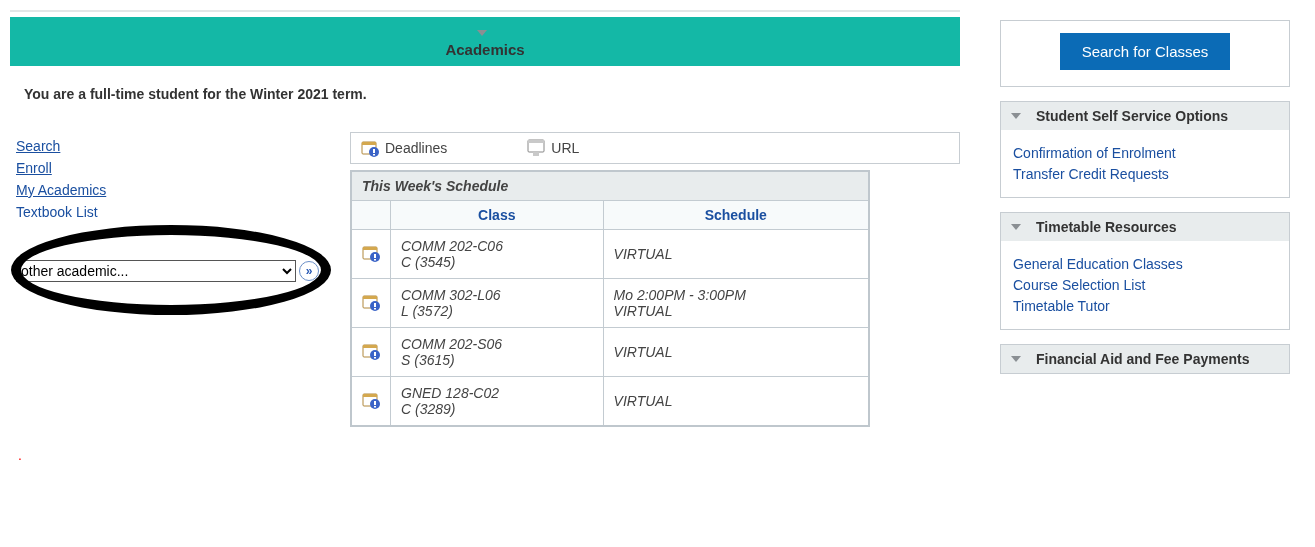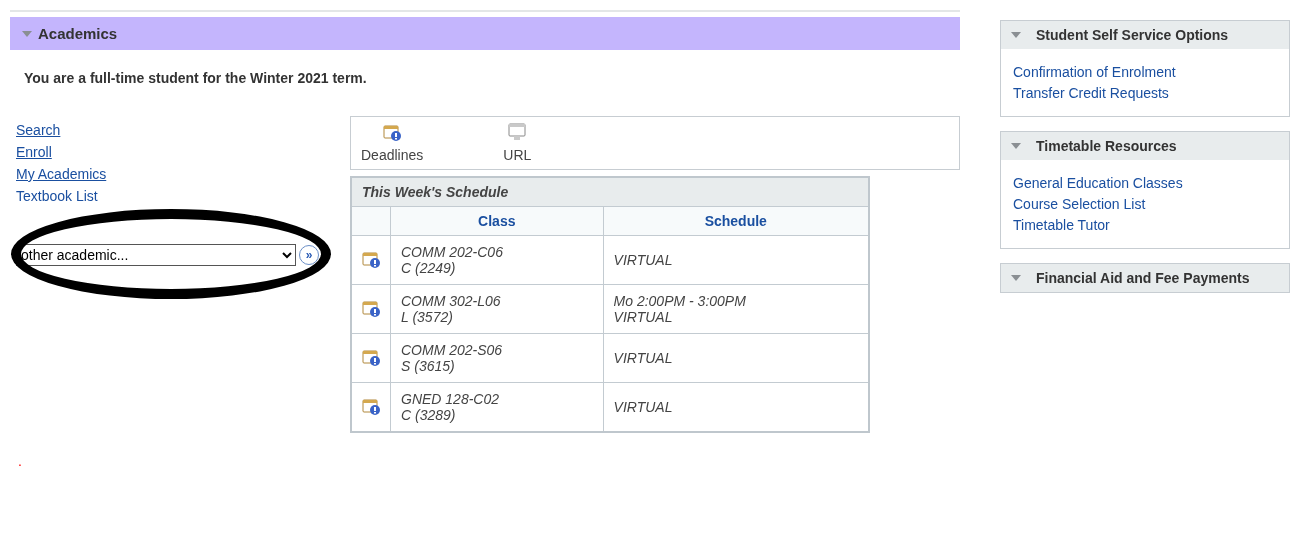--- a/index.html
+++ b/index.html
@@ -25,25 +25,26 @@
     padding-top: 20px;
   }
 
   .section-hr {
     height: 2px;
     background: #e3e6e7;
     margin: 10px 0 5px 0;
   }
 
   .section-header {
-    background: #c4b5fd;
+    background: #14b8a6;
     padding: 8px 12px;
     margin-bottom: 20px;
     display: flex;
     align-items: center;
+    flex-direction: column;
   }
   .section-header .twisty {
     margin-right: 6px;
     color: #888;
   }
   .section-header .title {
     font-weight: bold;
     color: #333;
     font-size: 15px;
   }
@@ -115,21 +116,21 @@
   .legend-bar {
     border: 1px solid #c7cdd2;
     background: #fff;
     padding: 6px 10px;
     margin-bottom: 6px;
     display: flex;
     gap: 80px;
     align-items: center;
     color: #444;
   }
-  .legend-item { display: flex; align-items: center; gap: 6px; flex-direction: column; }
+  .legend-item { display: flex; align-items: center; gap: 6px; }
 
   .sched-table {
     width: 520px;
     border: 2px solid #bfc7cd;
     border-collapse: collapse;
   }
   .sched-table .tbl-title td {
     background: #e8eced;
     font-weight: bold;
     padding: 6px 10px;
@@ -276,21 +277,21 @@
           <tr>
             <td class="icon-cell"><span class="cal-icon">
               <svg width="18" height="18" viewBox="0 0 18 18">
                       <rect x="1" y="3" width="14" height="12" rx="1" fill="#fff" stroke="#b0873a" stroke-width="1"></rect>
                       <rect x="1" y="3" width="14" height="3" fill="#d4a84e"></rect>
                       <circle cx="13" cy="13" r="5" fill="#3a63c7"></circle>
                       <rect x="12" y="10" width="2" height="4" fill="#fff"></rect>
                       <rect x="12" y="15" width="2" height="1.5" fill="#fff"></rect>
                     </svg>
             </span></td>
-            <td><span>COMM 202-C06</span><br><span>C (2249)</span></td>
+            <td><span>COMM 202-C06</span><br><span>C (3545)</span></td>
             <td>VIRTUAL</td>
           </tr>
           <tr>
             <td class="icon-cell"><span class="cal-icon">
               <svg width="18" height="18" viewBox="0 0 18 18">
                       <rect x="1" y="3" width="14" height="12" rx="1" fill="#fff" stroke="#b0873a" stroke-width="1"></rect>
                       <rect x="1" y="3" width="14" height="3" fill="#d4a84e"></rect>
                       <circle cx="13" cy="13" r="5" fill="#3a63c7"></circle>
                       <rect x="12" y="10" width="2" height="4" fill="#fff"></rect>
                       <rect x="12" y="15" width="2" height="1.5" fill="#fff"></rect>
@@ -327,20 +328,23 @@
             <td>VIRTUAL</td>
           </tr>
         </tbody>
           </table>
       </div>
     </div>
     <div class="red-dot">.</div>
   </div>
 
   <div class="right-col">
+    <div class="panel">
+      <button class="btn-primary">Search for Classes</button>
+    </div>
 
     <div class="panel">
       <div class="panel-header">
         <span class="twisty">
           <svg width="10" height="10" viewBox="0 0 10 10">
               <polygon points="0,2 10,2 5,8" fill="#8a8f93"></polygon>
             </svg>
         </span>
         <span>Student Self Service Options</span>
       </div>

